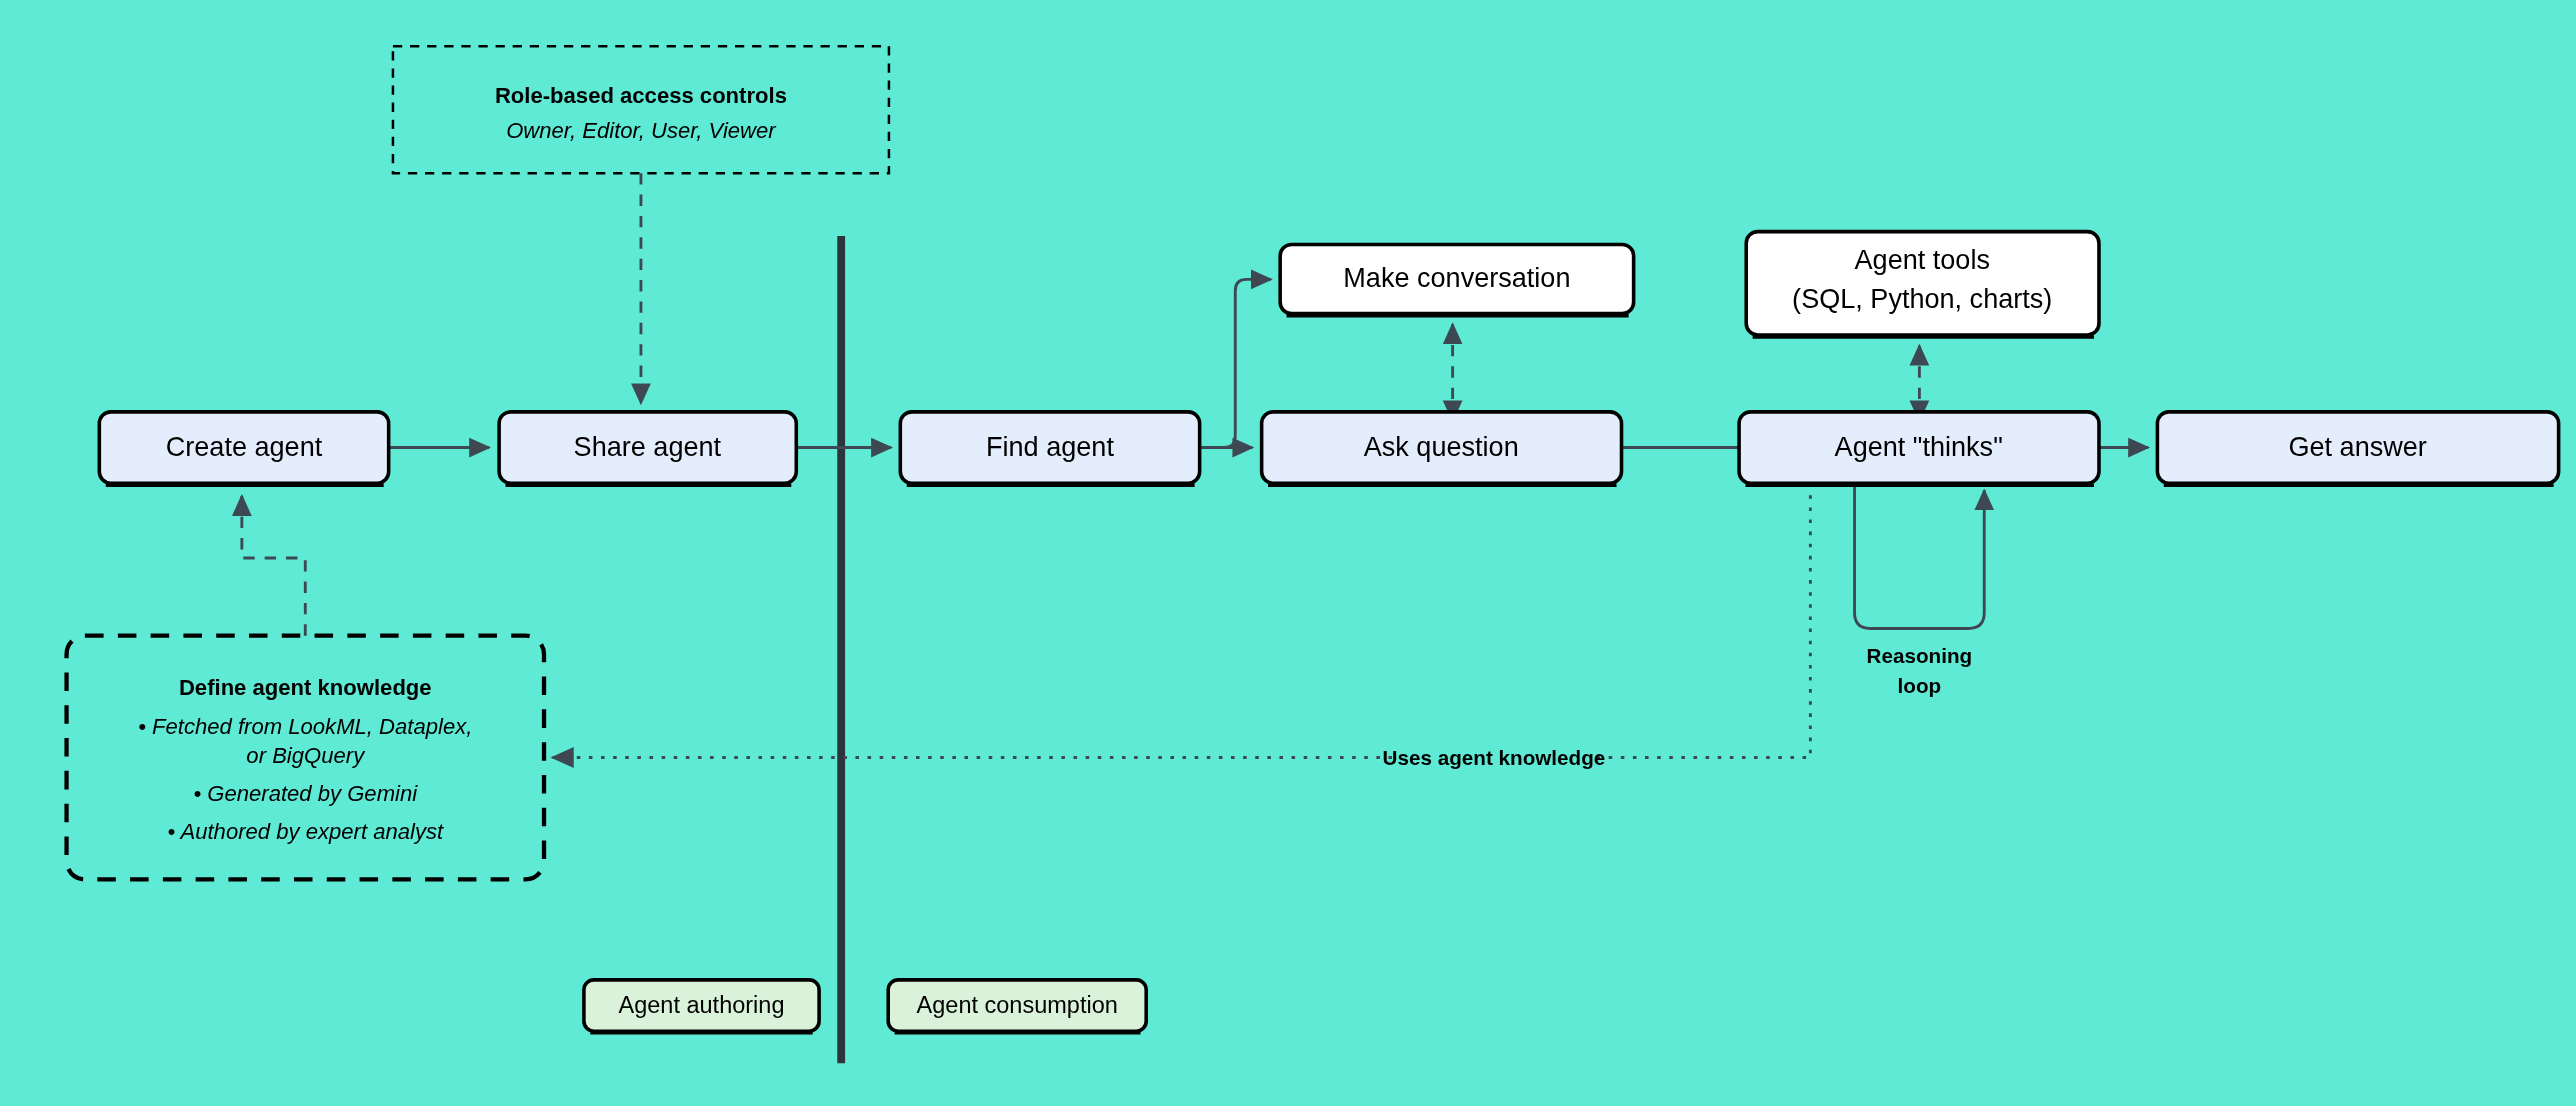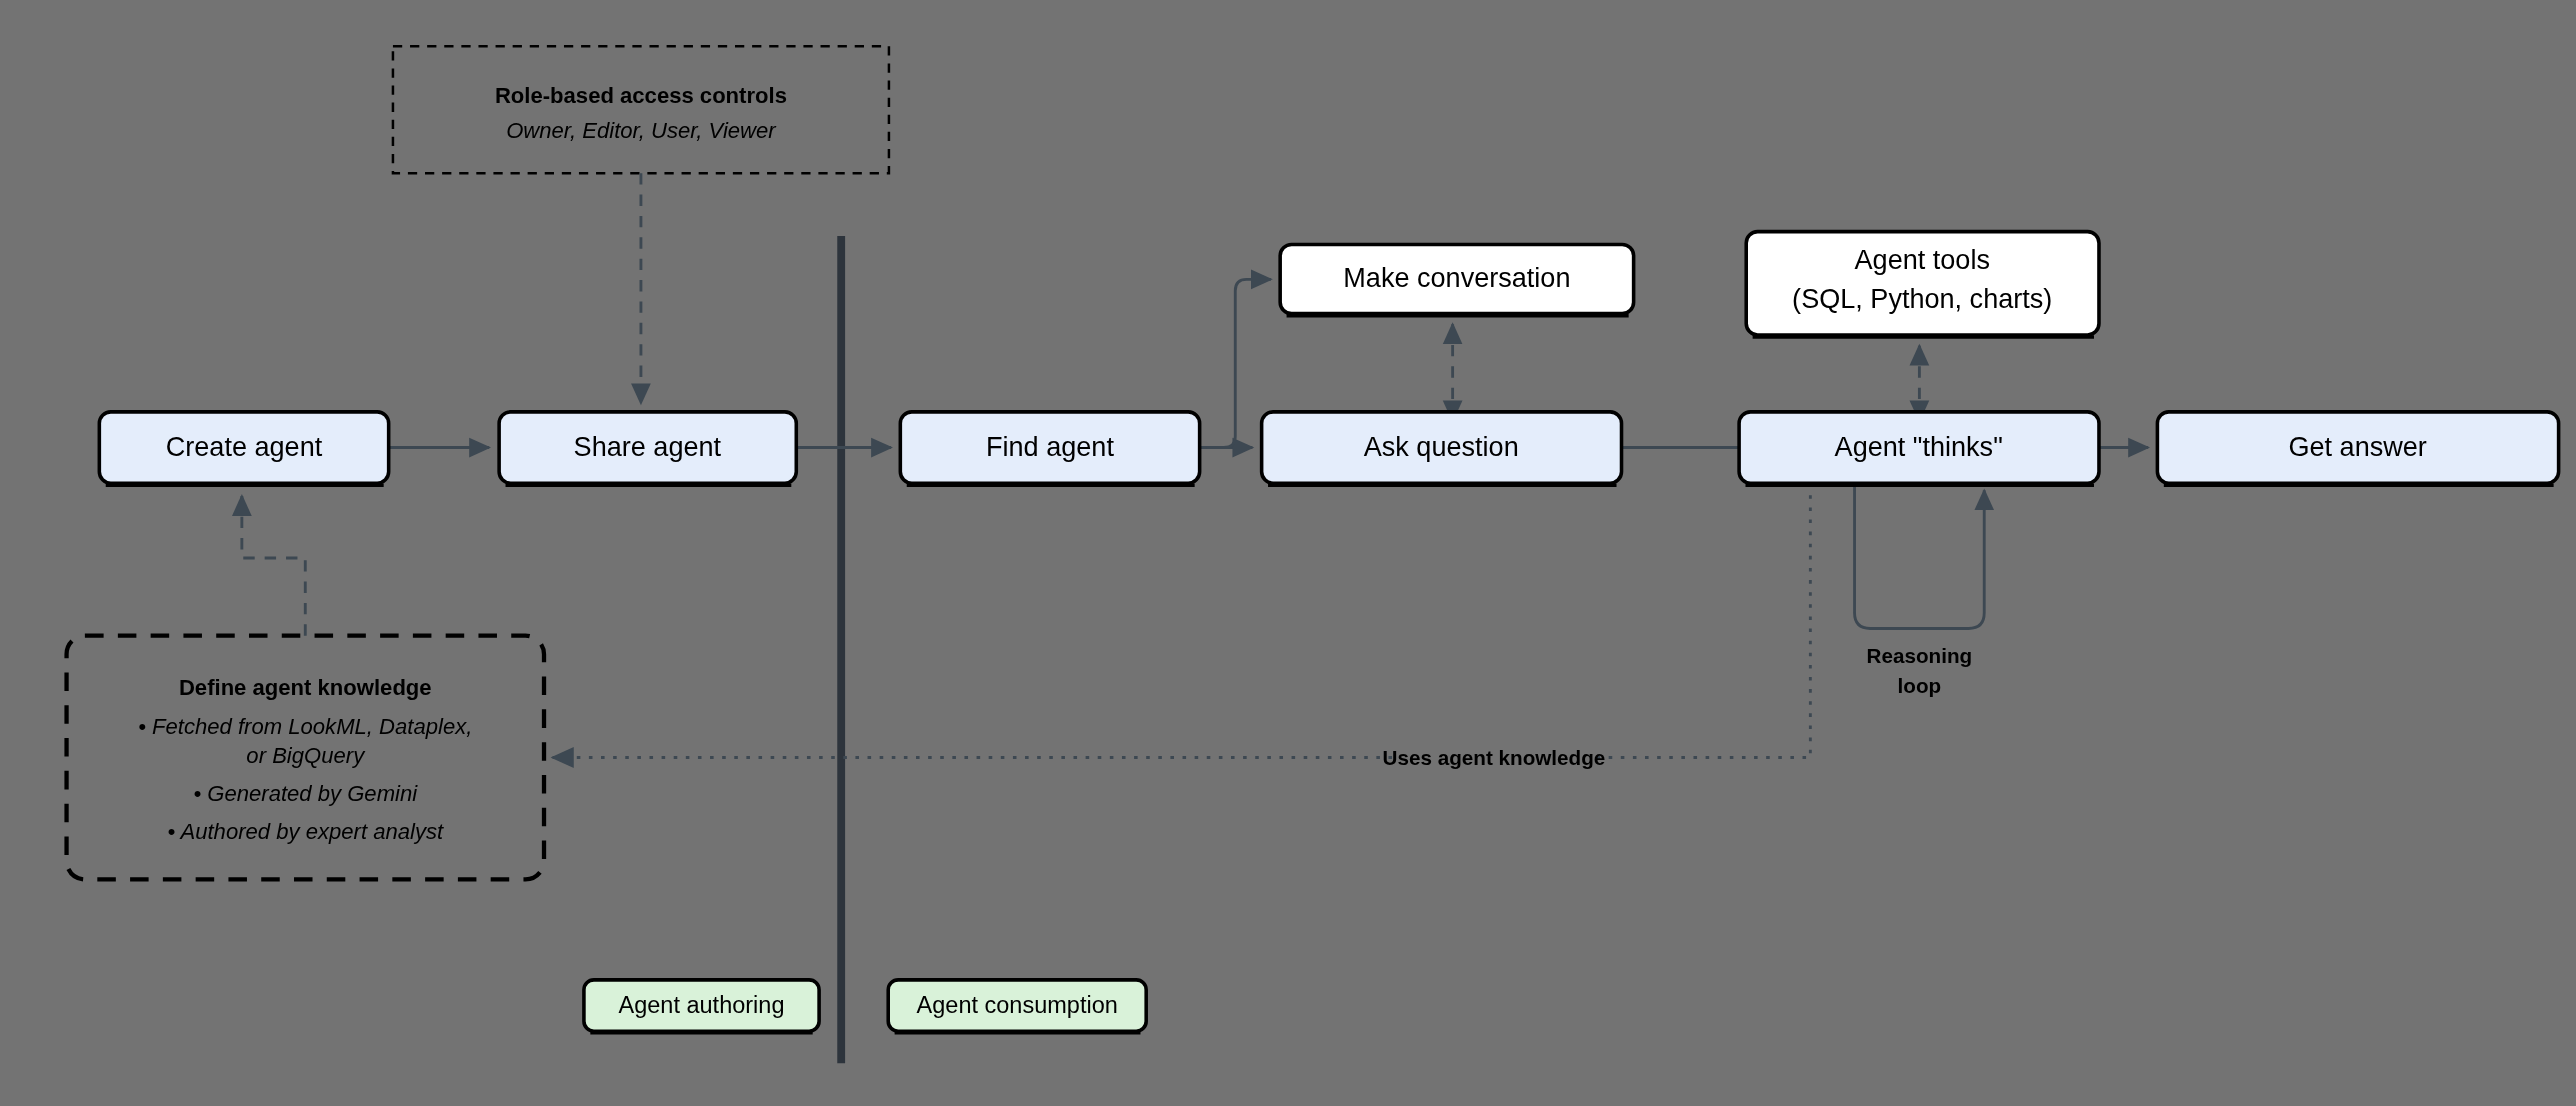--- a/index.html
+++ b/index.html
@@ -11,21 +11,21 @@
   body {
     width: 2576px;
     height: 1106px;
     overflow: hidden;
     font-family: "Liberation Sans", sans-serif;
   }
   #diagram-root {
     position: relative;
     width: 2576px;
     height: 1106px;
-    background: #737373;
+    background: #5eead4;
     text-decoration: underline;
   }
   svg#diagram-canvas {
     position: absolute;
     top: 0;
     left: 0;
     width: 2576px;
     height: 1106px;
     display: block;
   }

